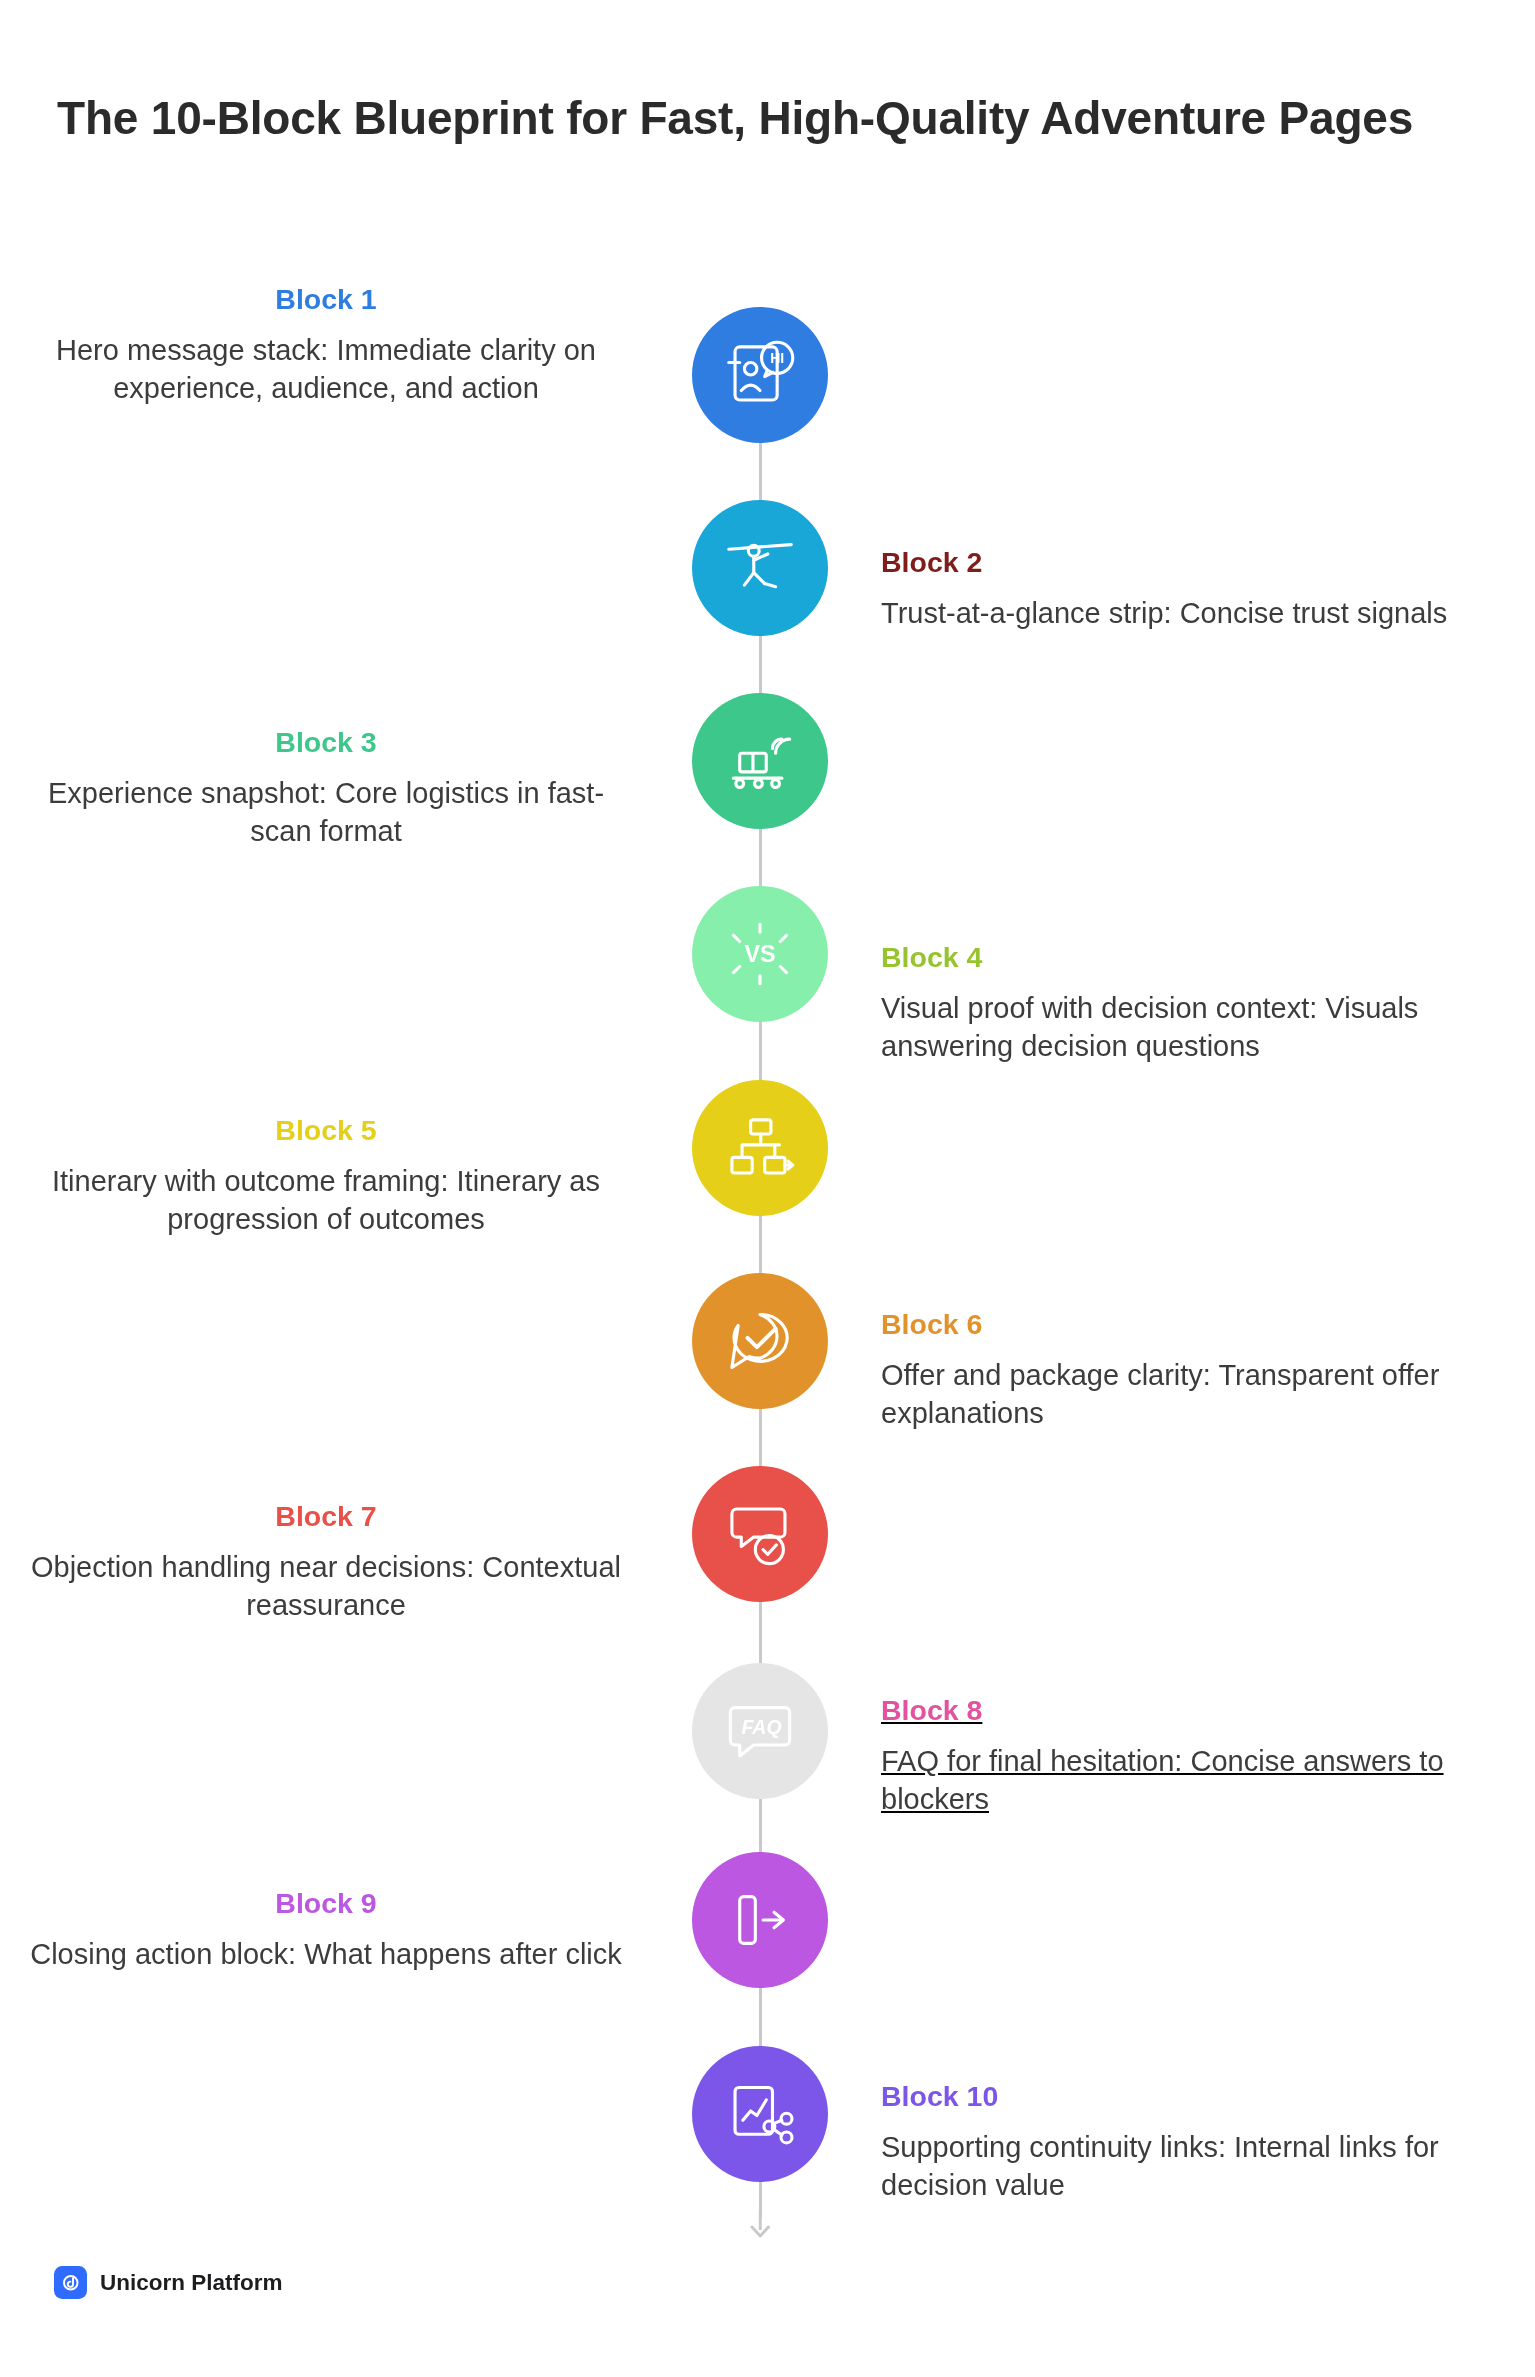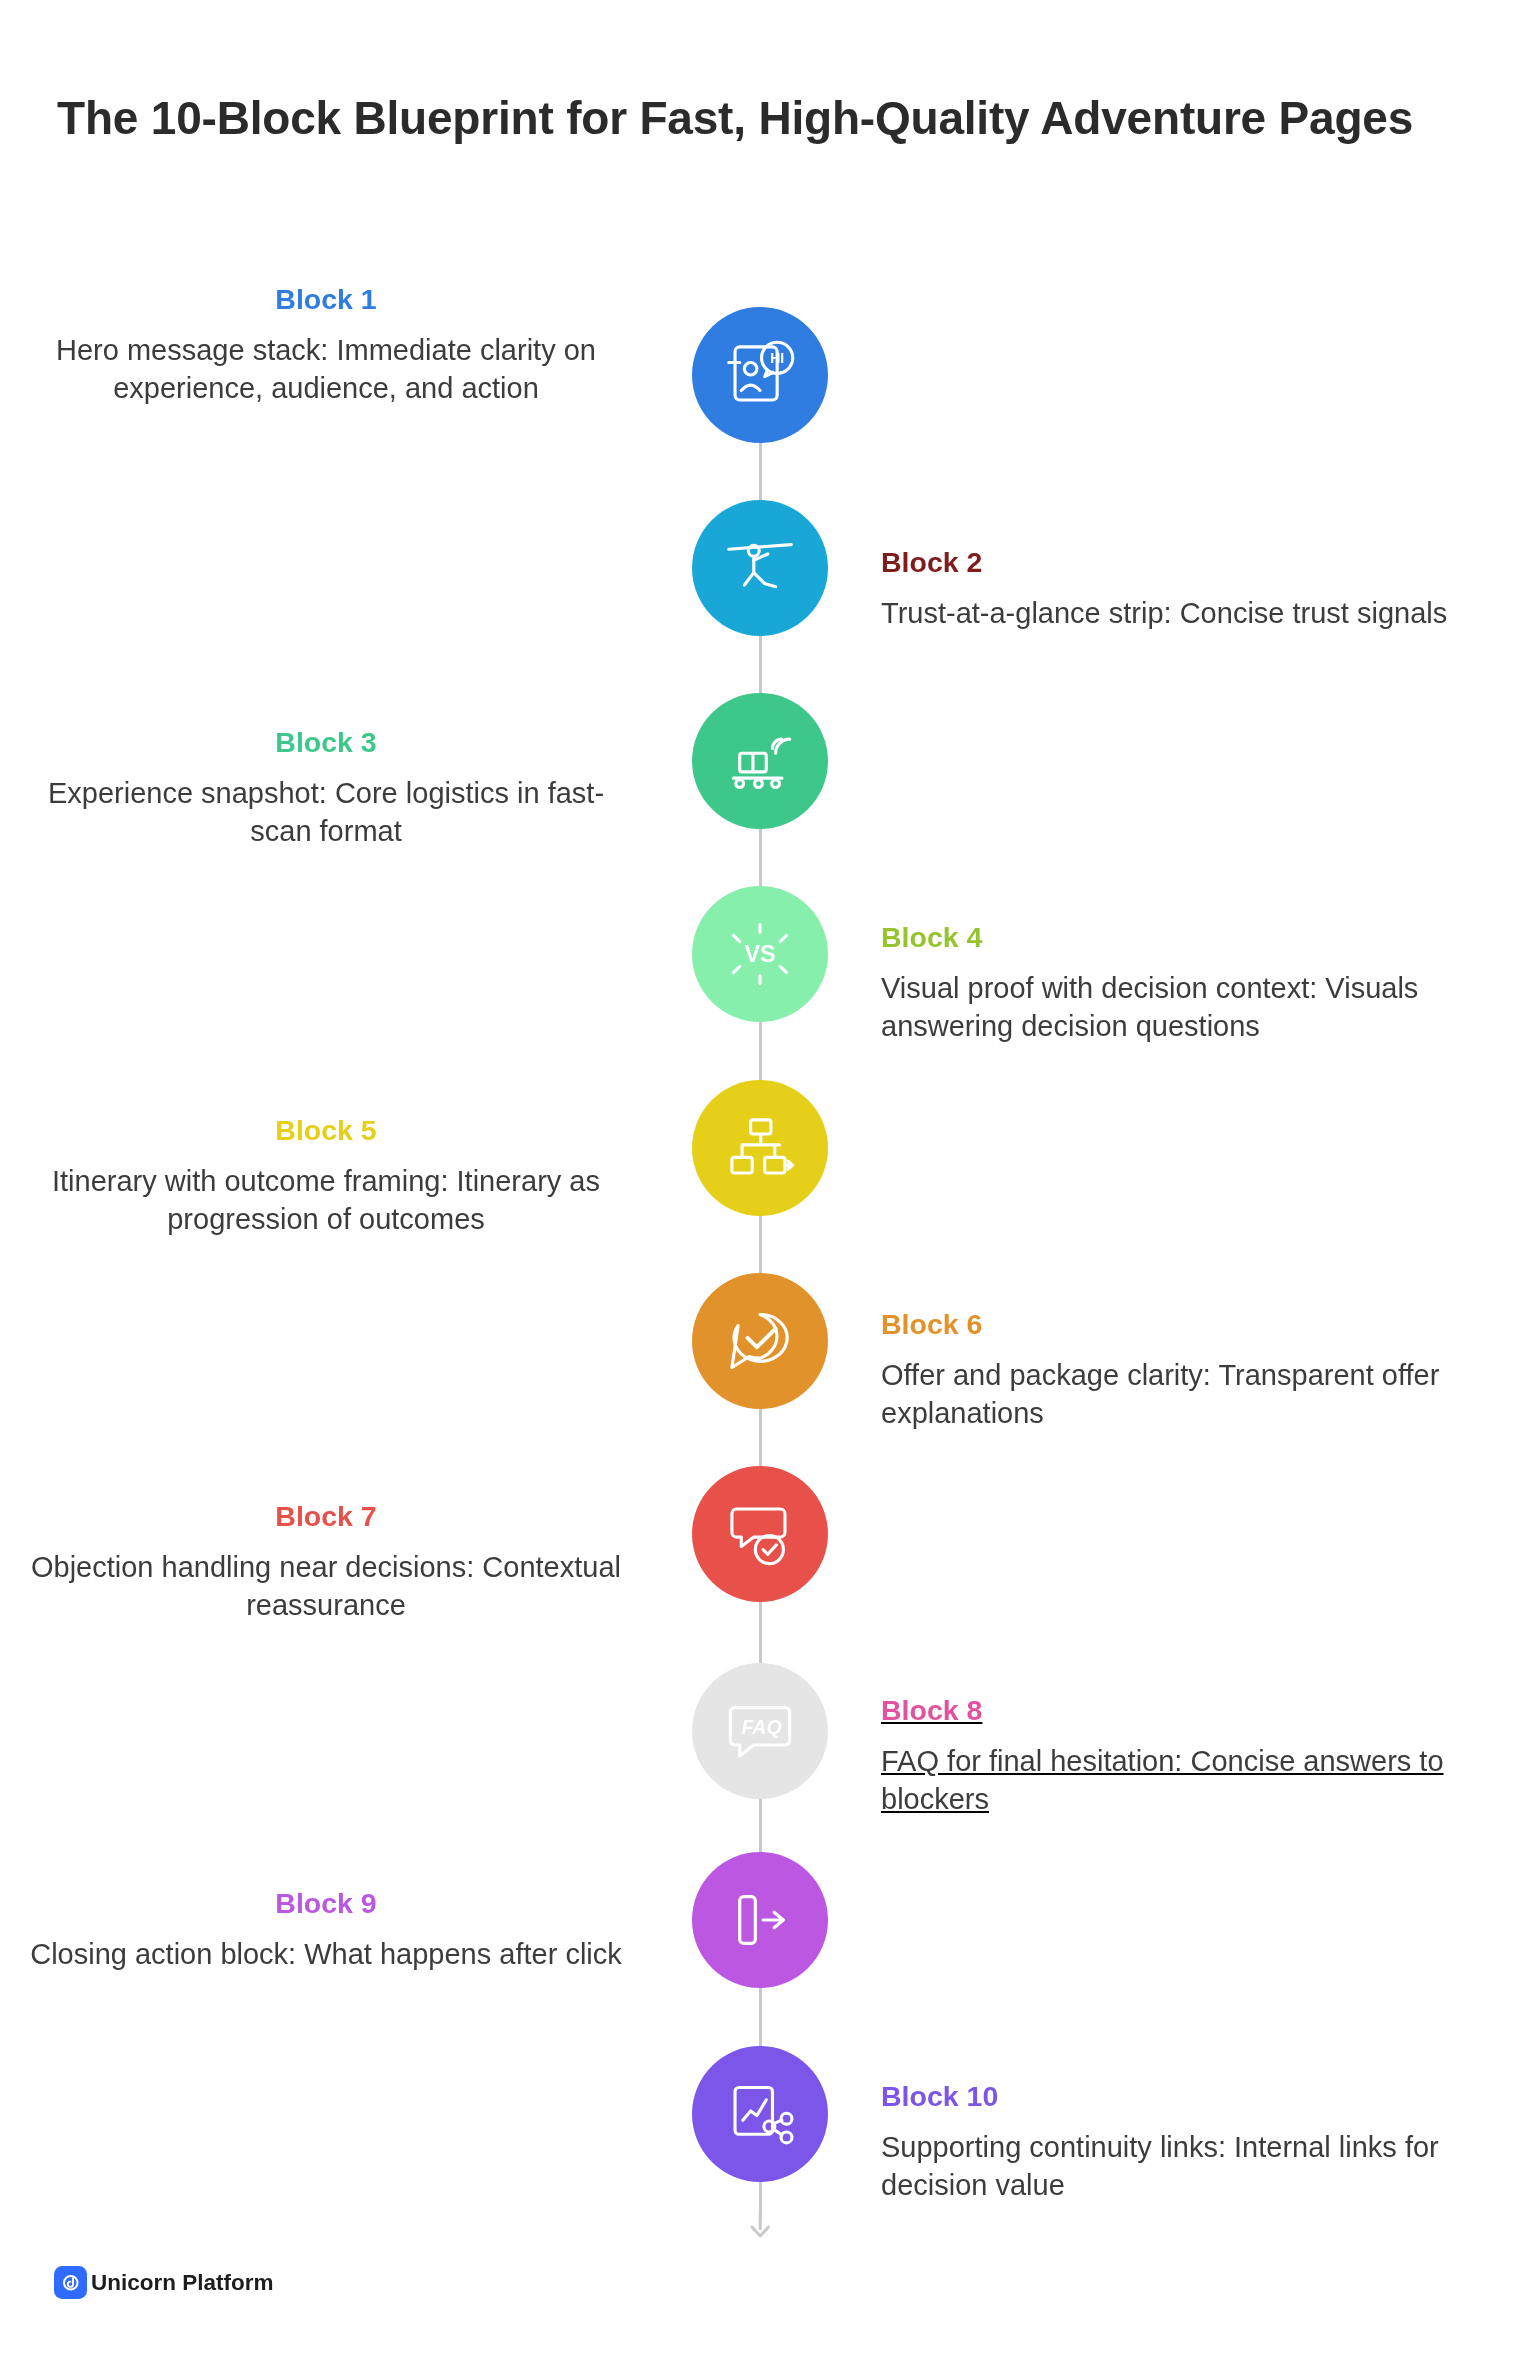--- a/index.html
+++ b/index.html
@@ -77,21 +77,21 @@
     color: #3c3c3c;
     font-weight: 400;
   }
   
   .brand {
     position: absolute;
     left: 54px;
     top: 2266px;
     display: flex;
     align-items: center;
-    gap: 4px;
+    gap: 13px;
   }
   .brand-mark {
     width: 33px;
     height: 33px;
     border-radius: 8.2px;
     background: #2f6bff;
     display: flex;
     align-items: center;
     justify-content: center;
   }
@@ -162,21 +162,21 @@
     <div class="blk-desc">Experience snapshot: Core logistics in fast-scan format</div>
   </div>
 
   <div class="node" style="top:886px; background:#86efac;">
     <svg width="78" height="78" viewBox="0 0 100 100">
       <text x="50" y="60" font-family="Liberation Sans, sans-serif" font-size="30" font-weight="bold" fill="#fff" text-anchor="middle">VS</text>
       <path d="M24 34 L16 26 M76 34 L84 26 M24 66 L16 74 M76 66 L84 74 M50 22 L50 12 M50 78 L50 88" stroke="#fff" stroke-width="4" stroke-linecap="round"></path>
     </svg>
   </div>
   <div class="label-block right" style="top:921px;">
-    <div class="blk-heading" style="color:#97c32e;">Block 4</div>
+    <div class="blk-heading" style="color:#97c32e;margin-top:20px;">Block 4</div>
     <div class="blk-desc">Visual proof with decision context: Visuals answering decision questions</div>
   </div>
 
   <div class="node" style="top:1080px; background:#e6cf18;">
     <svg width="78" height="78" viewBox="0 0 100 100">
       <rect x="38" y="14" width="26" height="18" rx="3" fill="none" stroke="#fff" stroke-width="4"></rect>
       <rect x="14" y="62" width="26" height="20" rx="3" fill="none" stroke="#fff" stroke-width="4"></rect>
       <rect x="56" y="62" width="26" height="20" rx="3" fill="none" stroke="#fff" stroke-width="4"></rect>
       <path d="M51 32 L51 46 M27 46 L75 46 M27 46 L27 62 M69 46 L69 62" fill="none" stroke="#fff" stroke-width="4" stroke-linecap="round"></path>
       <path d="M82 72 h10 M86 67 l6 5 -6 5" fill="none" stroke="#fff" stroke-width="4" stroke-linecap="round" stroke-linejoin="round"></path>

